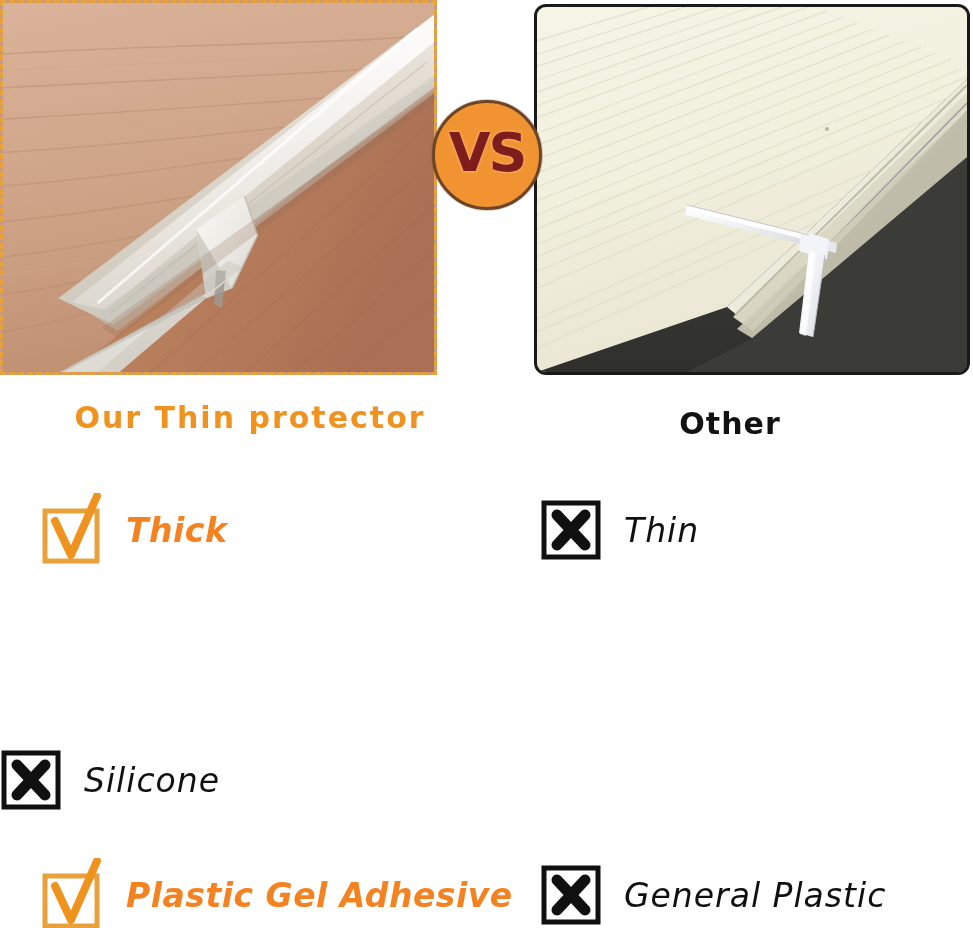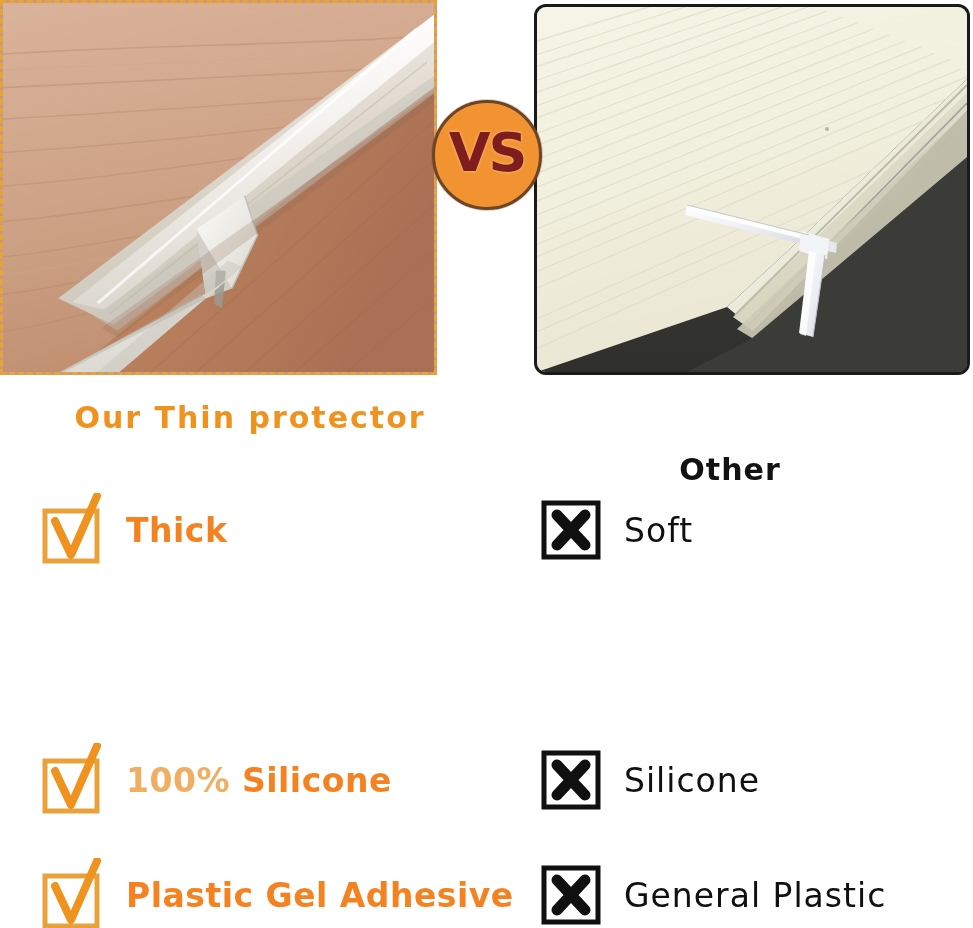--- a/index.html
+++ b/index.html
@@ -69,34 +69,34 @@
     color:#F0921E;
     letter-spacing:2px;
   }
   #header-other{
     left:600px;top:406px;
     width:260px;
     text-align:center;
     font-size:30px;
     color:#121212;
     letter-spacing:1px;
-    margin-top:46px;
   }
 
   
   #compare-table{
     position:absolute;
     left:0;top:470px;
     width:973px;height:458px;
   }
   .row{
     position:absolute;
     left:0;width:973px;height:100px;
     display:flex;
     align-items:center;
+    font-style:italic;
   }
   .cell{
     display:flex;
     align-items:center;
     height:100px;
   }
   .cell-ours{width:540px;padding-left:40px;box-sizing:border-box;}
   .cell-other{width:433px;padding-left:0;box-sizing:border-box;}
 
   
@@ -318,35 +318,26 @@
         </svg>
         <span class="label label-ours">
           <span class="tone-b">Thick</span>
         </span>
       </div>
       <div class="cell cell-other">
         <svg class="mark mark-cross" viewBox="0 0 62 60">
           <rect x="4" y="3" width="54" height="54" fill="#ffffff" stroke="#101010" stroke-width="5"></rect>
           <path d="M17 15 L45 45 M45 15 L17 45" fill="none" stroke="#101010" stroke-width="11" stroke-linecap="round"></path>
         </svg>
-        <span class="label label-other">Soft</span>
+        <span class="label label-other">Thin</span>
       </div>
     </div>
 
 
     <div class="row" style="top:260px;">
-      <div class="cell cell-ours">
-        <svg class="mark mark-check" viewBox="0 0 64 74">
-          <rect x="5" y="18" width="52" height="50" fill="none" stroke="#E9A23B" stroke-width="5"></rect>
-          <path d="M15 28 L31 62 L57 3" fill="none" stroke="#F0921E" stroke-width="8" stroke-linecap="round" stroke-linejoin="round"></path>
-        </svg>
-        <span class="label label-ours">
-          <span class="tone-a">100%</span><span class="tone-a">&nbsp;</span><span class="tone-b">Silicone</span>
-        </span>
-      </div>
       <div class="cell cell-other">
         <svg class="mark mark-cross" viewBox="0 0 62 60">
           <rect x="4" y="3" width="54" height="54" fill="#ffffff" stroke="#101010" stroke-width="5"></rect>
           <path d="M17 15 L45 45 M45 15 L17 45" fill="none" stroke="#101010" stroke-width="11" stroke-linecap="round"></path>
         </svg>
         <span class="label label-other">Silicone</span>
       </div>
     </div>
 
     <div class="row" style="top:375px;">

